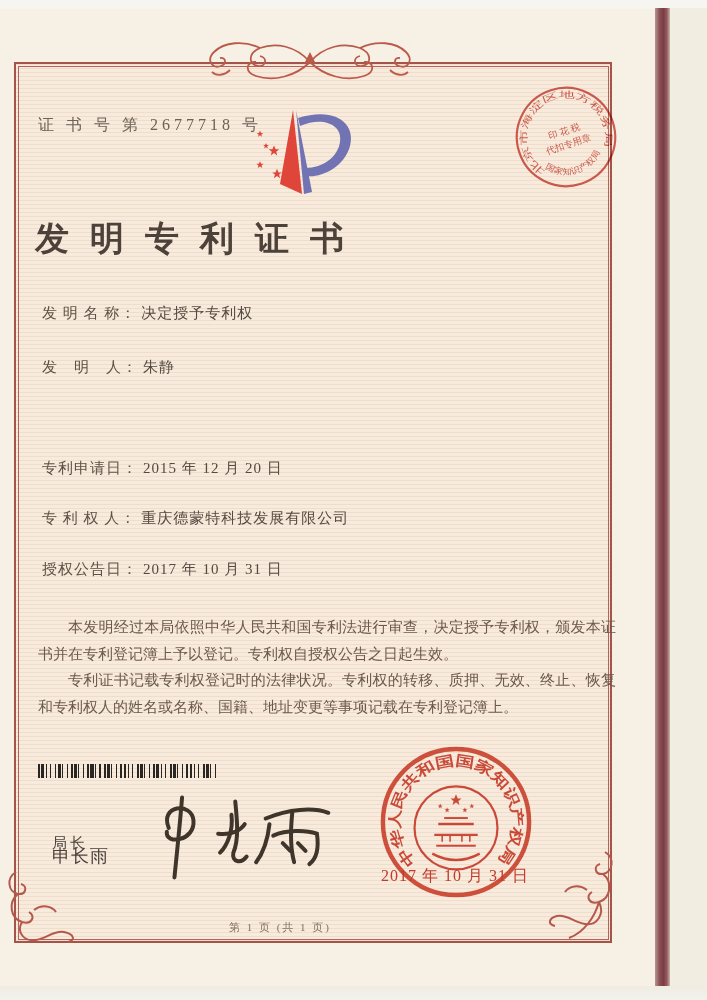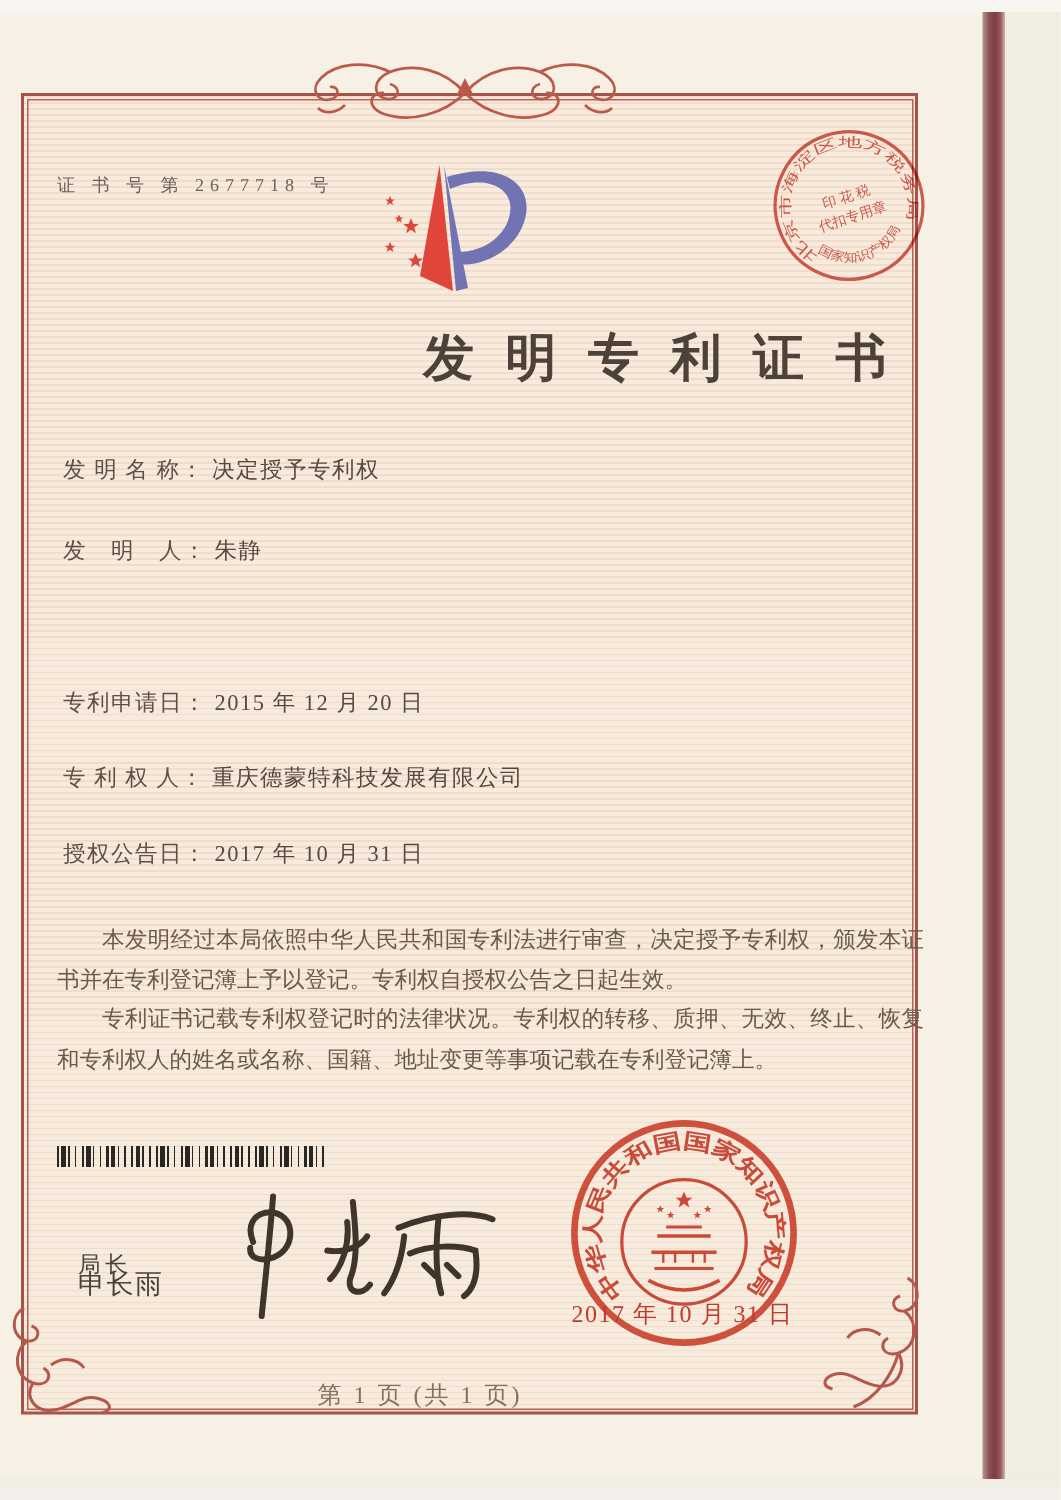--- a/index.html
+++ b/index.html
@@ -10,42 +10,42 @@
   .bottom-strip { position:absolute; left:0; top:986px; width:707px; height:14px; background:linear-gradient(#f0ece1,#f2f1ed); }
   .edge-strip { position:absolute; left:655px; top:8px; width:15px; height:978px;
     background:linear-gradient(90deg,#b5988d,#8c5157 30%,#7a3b45 55%,#96595c 80%,#c9b8a8); }
   .edge-right { position:absolute; left:670px; top:8px; width:37px; height:978px; background:#f1ede1; }
   .cert-frame { position:absolute; left:14px; top:62px; width:598px; height:881px;
     border:2px solid #a5544c;
     background-color:rgba(248,226,207,0.38);
     background-image:repeating-linear-gradient(0deg, rgba(221,142,113,0.17) 0px, rgba(221,142,113,0.17) 1px, rgba(0,0,0,0) 1px, rgba(0,0,0,0) 4px);
   }
   .cert-frame::after { content:""; position:absolute; inset:1.5px; border:1px solid #b4635a; }
-  .cert-no { position:absolute; left:38px; top:115px; font-size:12px; letter-spacing:4px; color:#6e6156; white-space:nowrap; }
+  .cert-no { position:absolute; left:38px; top:115px; font-size:16px; letter-spacing:4px; color:#6e6156; white-space:nowrap; }
   .logo { position:absolute; left:252px; top:104px; }
-  .title { position:absolute; left:14px; top:216px; width:598px; text-align:right;
+  .title { position:absolute; left:14px; top:216px; width:598px; text-align:left;
     font-size:34px; font-weight:bold; letter-spacing:21px; text-indent:21px; color:#4d423a; }
   .f-row { position:absolute; left:42px; font-size:15px; white-space:nowrap; color:#5d5044; letter-spacing:1px; }
   .f-row .val { margin-left:5px; color:#554a40; }
   .body-text { position:absolute; left:38px; top:589px; width:578px;margin-top:25px; }
   .body-text p { margin:0; text-indent:2em; font-size:15px; line-height:26.5px;
     color:#6b594b; text-align:justify; }
   .barcode { position:absolute; left:38px; top:764px; width:180px; height:14px;
     background-image:repeating-linear-gradient(90deg,
       #2a2722 0px, #2a2722 1.5px, transparent 1.5px, transparent 3px,
       #2a2722 3px, #2a2722 6px, transparent 6px, transparent 7.5px,
       #2a2722 7.5px, #2a2722 8.5px, transparent 8.5px, transparent 12px,
       #2a2722 12px, #2a2722 13px, transparent 13px, transparent 16.5px); }
   .signer-role { position:absolute; left:52px; top:816px; font-size:15px; color:#4a423c; letter-spacing:3px; font-family:"Liberation Sans",sans-serif;margin-top:18px; }
   .signer-name { position:absolute; left:52px; top:844px; font-size:18px; color:#4a423c; letter-spacing:1px; font-family:"Liberation Sans",sans-serif; }
   .signature { position:absolute; left:135px; top:790px; }
   .office-seal { position:absolute; left:377px; top:743px; mix-blend-mode:multiply; opacity:0.93; }
   .issue-date { position:absolute; left:381px; top:866px; font-size:16px; color:#c23a2c; letter-spacing:1px; white-space:nowrap; z-index:5; }
   .page-footer { position:absolute; left:180px; top:920px; width:200px; text-align:center;
-    font-size:16px; color:#85705f; letter-spacing:2px; }
+    font-size:11px; color:#85705f; letter-spacing:2px; }
   .tax-seal { position:absolute; left:507px; top:78px; transform:rotate(-18deg); mix-blend-mode:multiply; opacity:0.88; }
   .orn-top { position:absolute; left:196px; top:40px; }
   .orn-bl { position:absolute; left:4px; top:870px; }
   .orn-br { position:absolute; left:545px; top:848px; }
   svg text { font-family:"Liberation Serif", serif; }
 </style>
 </head>
 <body>
 
 <div class="scan">

